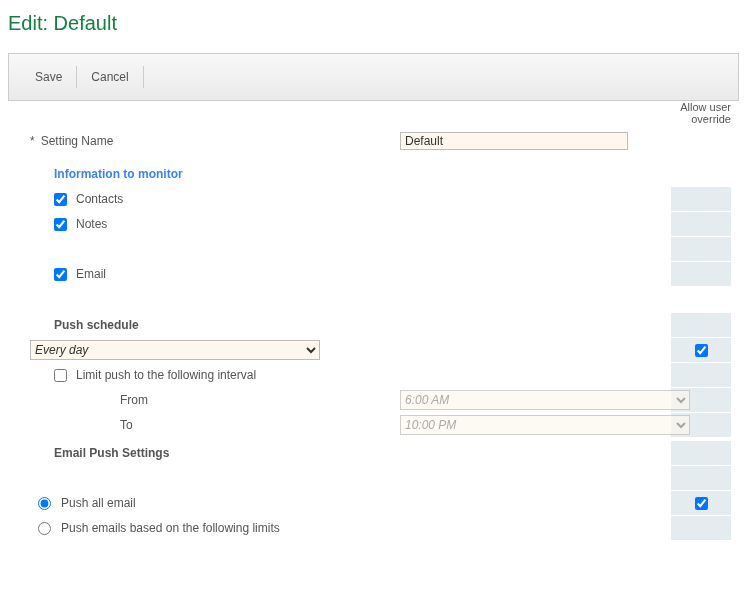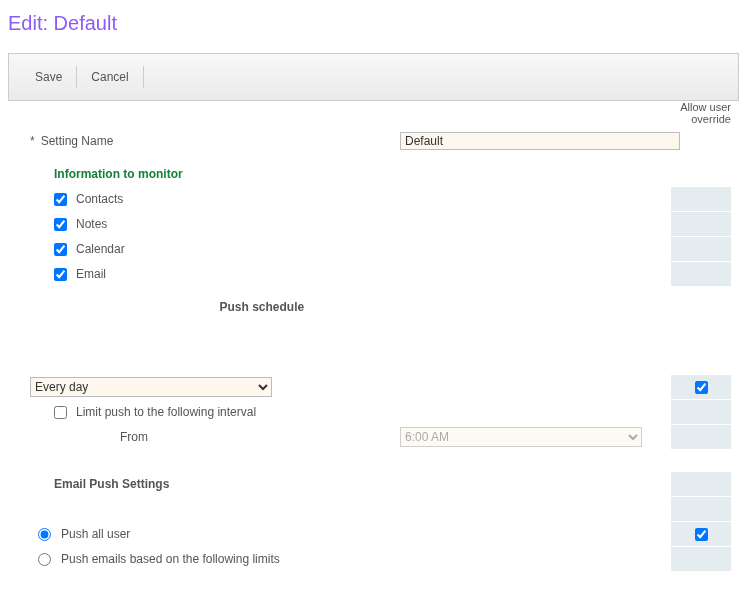--- a/index.html
+++ b/index.html
@@ -8,21 +8,21 @@
     padding: 8px;
     font-family: Arial, Helvetica, sans-serif;
     font-size: 12px;
     color: #4a4a4a;
     background: #fff;
     width: 747px;
   }
   .page-title {
     font-size: 20px;
     font-weight: normal;
-    color: #8b5cf6;
+    color: #15803d;
     margin: 4px 0 18px 0;
   }
   .toolbar {
     border: 1px solid #ccc;
     background: linear-gradient(#f8f8f8, #eaeaea);
     padding: 12px;
     display: flex;
     margin-bottom: 28px;
   }
   .toolbar button {
@@ -68,46 +68,47 @@
     background: #e5ecef;
     display: flex;
     align-items: center;
     justify-content: center;
     align-self: stretch;
     min-height: 24px;
     margin-left: auto;
   }
   .section-heading {
     font-weight: bold;
-    color: #15803d;
+    color: #3b82f6;
     margin: 14px 0 6px 24px;
     font-size: 12px;
   }
   .req { margin-right: 6px; color:#555; }
   .cb {
     margin: 0 9px 0 24px;
     width: 13px; height: 13px;
   }
   .sub-indent { padding-left: 90px; }
   input[type=text] {
-    width: 280px;
+    width: 228px;
     height: 18px;
     border: 1px solid #bcbcbc;
     background: #fdf7ee;
     padding: 1px 4px;
     font-size: 12px;
     color: #333;
   }
   select {
-    width: 242px;
+    width: 290px;
     height: 20px;
     border: 1px solid #bcbcbc;
     background: #fdf7ee;
     font-size: 12px;
     color: #333;
+    font-style: italic;
   }
   select:disabled { color: #888; }
   .radio { margin: 0 10px 0 8px; }
   .ovcb { width:13px; height:13px; }
 </style>
 </head>
 <body>
 
 <div class="page-title">Edit: Default</div>
 
@@ -143,37 +144,33 @@
   </div>
   <div class="row">
     <div class="label-col">
       <input type="checkbox" class="cb" checked="" style="">
       <span>Notes</span>
     </div>
     <div class="field-col"></div>
     <div class="override-col"></div>
   </div>
   <div class="row">
-    <div class="label-col">
-      <input type="checkbox" class="cb" checked="" style="">
-      <span>Calendar</span>
-    </div>
     <div class="field-col"></div>
     <div class="override-col"></div>
   </div>
   <div class="row">
     <div class="label-col">
       <input type="checkbox" class="cb" checked="" style="">
       <span>Email</span>
     </div>
     <div class="field-col"></div>
     <div class="override-col"></div>
   </div>
 
-  <div class="row" style="margin-top:14px;flex-direction:column;">
+  <div class="row" style="margin-top:27px;">
     <div class="label-col">
         <div style="font-weight:bold;color:#555;margin-left:24px;">Push schedule</div>
       </div>
     <div class="field-col"></div>
     <div class="override-col"></div>
   </div>
 
   <div class="row">
     <div class="field-col">
       <select>
@@ -199,39 +196,50 @@
       <span>From</span>
     </div>
     <div class="field-col">
       <select disabled="">
         <option>6:00 AM</option>
       </select>
     </div>
     <div class="override-col"></div>
   </div>
 
-
-  <div class="row" style="margin-top:23px;">
+  <div class="row">
+    <div class="label-col sub-indent">
+      <span>To</span>
+    </div>
+    <div class="field-col">
+      <select disabled="">
+        <option>10:00 PM</option>
+      </select>
+    </div>
+    <div class="override-col"></div>
+  </div>
+
+  <div class="row" style="margin-top:4px;">
     <div class="label-col">
         <div style="font-weight:bold;color:#555;margin-left:24px;">Email Push Settings</div>
       </div>
     <div class="field-col"></div>
     <div class="override-col"></div>
   </div>
 
   <div class="row" style="height:20px">
     <div class="label-col"></div>
       <div class="field-col"></div>
     <div class="override-col"></div>
   </div>
 
   <div class="row">
     <div class="label-col">
       <input type="radio" name="eps" class="radio" checked="" style="">
-      <span>Push all user</span>
+      <span>Push all email</span>
     </div>
     <div class="field-col"></div>
     <div class="override-col">
       <input type="checkbox" class="ovcb" checked="" style="">
     </div>
   </div>
 
   <div class="row">
     <div class="label-col">
       <input type="radio" name="eps" class="radio" style="">

